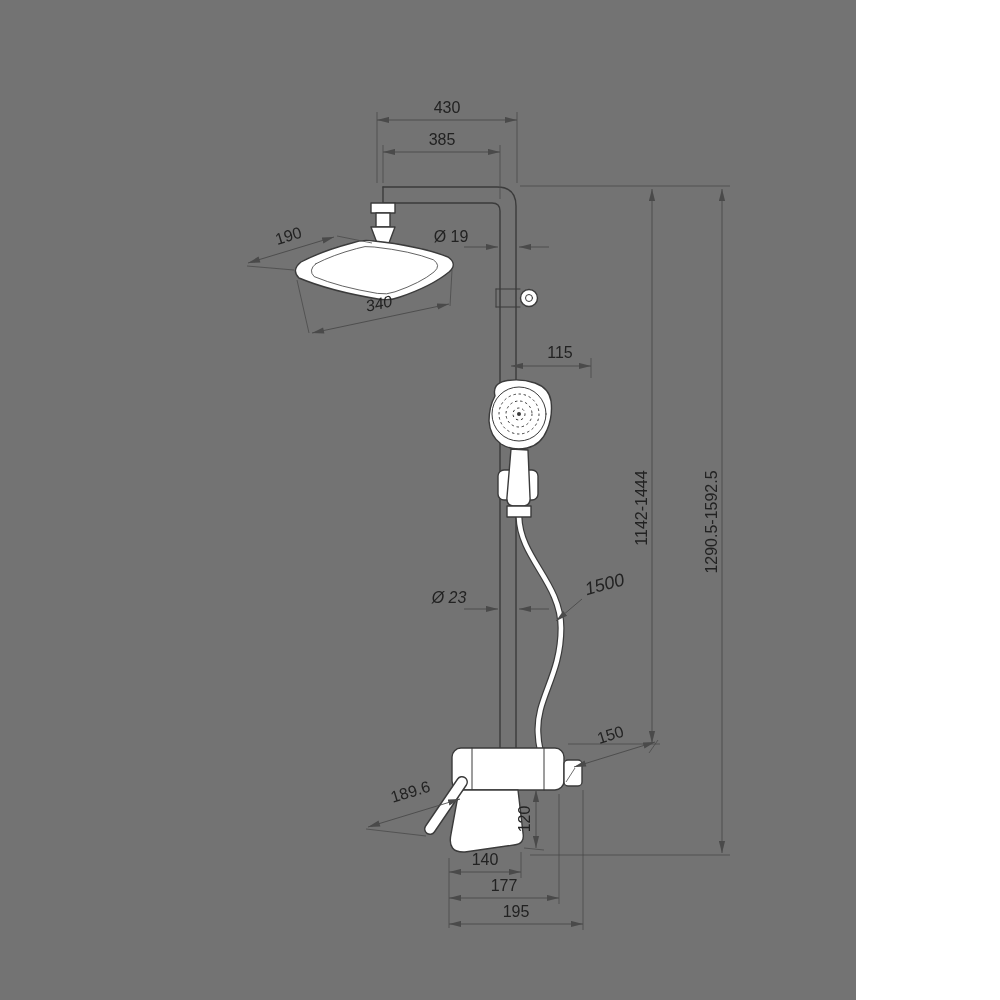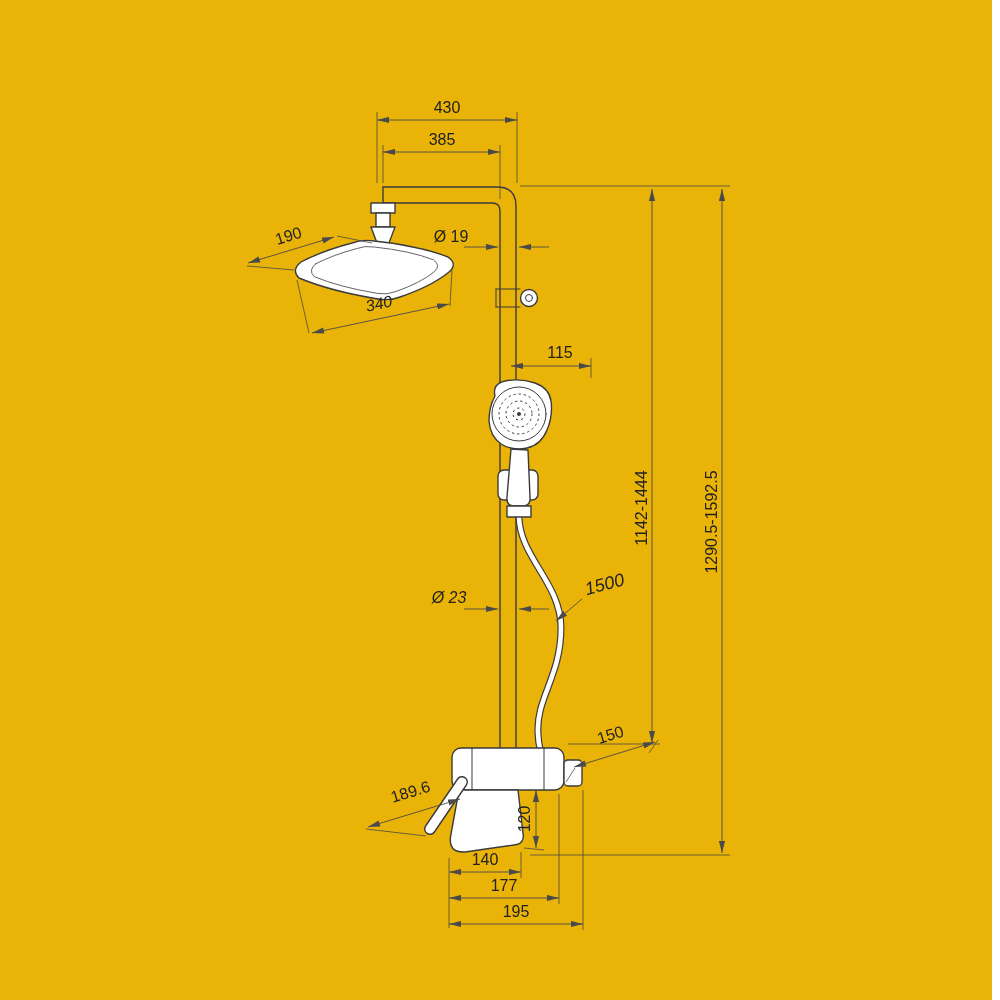--- a/index.html
+++ b/index.html
@@ -1,16 +1,16 @@
 <!DOCTYPE html>
 <html><head>
 <meta charset="utf-8">
 <style>
   html,body{margin:0;padding:0;background:#ffffff;}
-  .page{width:992px;height:1000px;background:#eab308;position:relative;overflow:hidden;}
+  .page{width:856px;height:1000px;background:#737373;position:relative;overflow:hidden;}
   svg{display:block;}
   .ln{fill:none;stroke:#3b3b3b;stroke-width:1.4;stroke-linecap:round;stroke-linejoin:round;}
   .fw{fill:#ffffff;stroke:#3b3b3b;stroke-width:1.4;stroke-linejoin:round;}
   .thin{stroke-width:1;}
   .dim{fill:none;stroke:#4a4a4a;stroke-width:0.9;}
   .ext{fill:none;stroke:#4a4a4a;stroke-width:0.8;}
   .hose-o{fill:none;stroke:#3b3b3b;stroke-width:7;}
   .hose-i{fill:none;stroke:#ffffff;stroke-width:4.6;}
   .lever-o{fill:none;stroke:#3b3b3b;stroke-width:12;stroke-linecap:round;}
   .lever-i{fill:none;stroke:#ffffff;stroke-width:9.2;stroke-linecap:round;}

